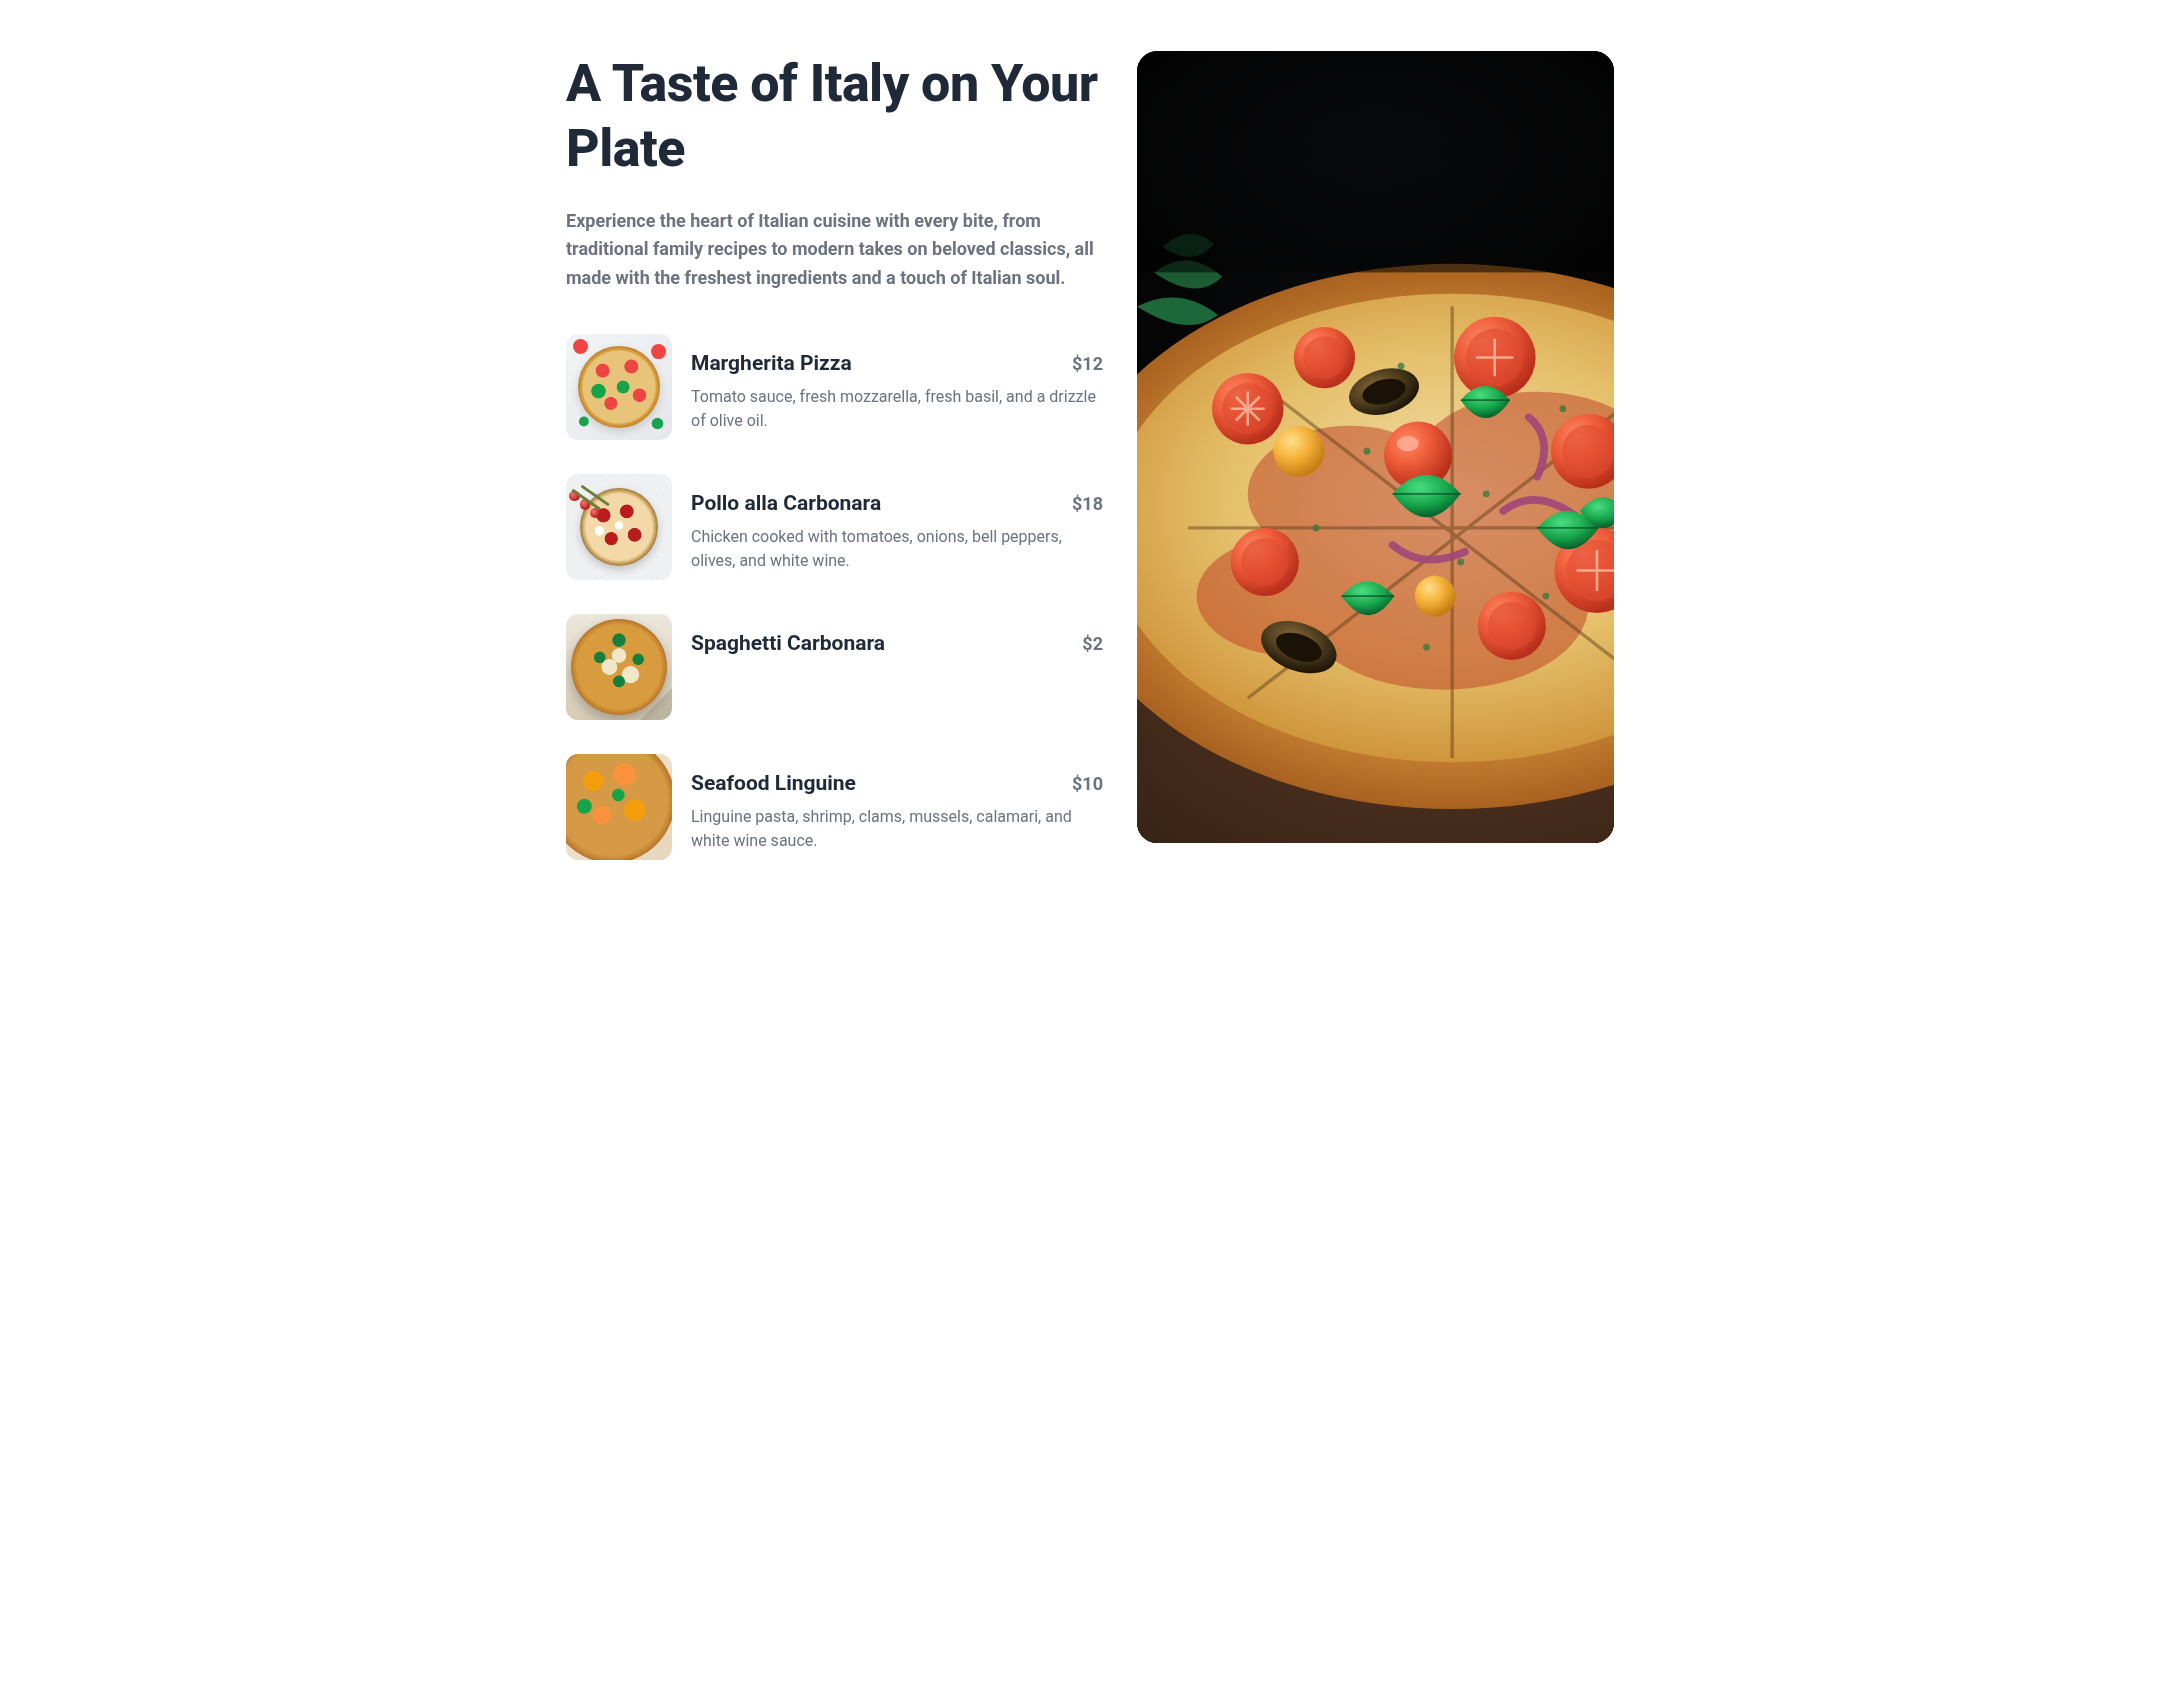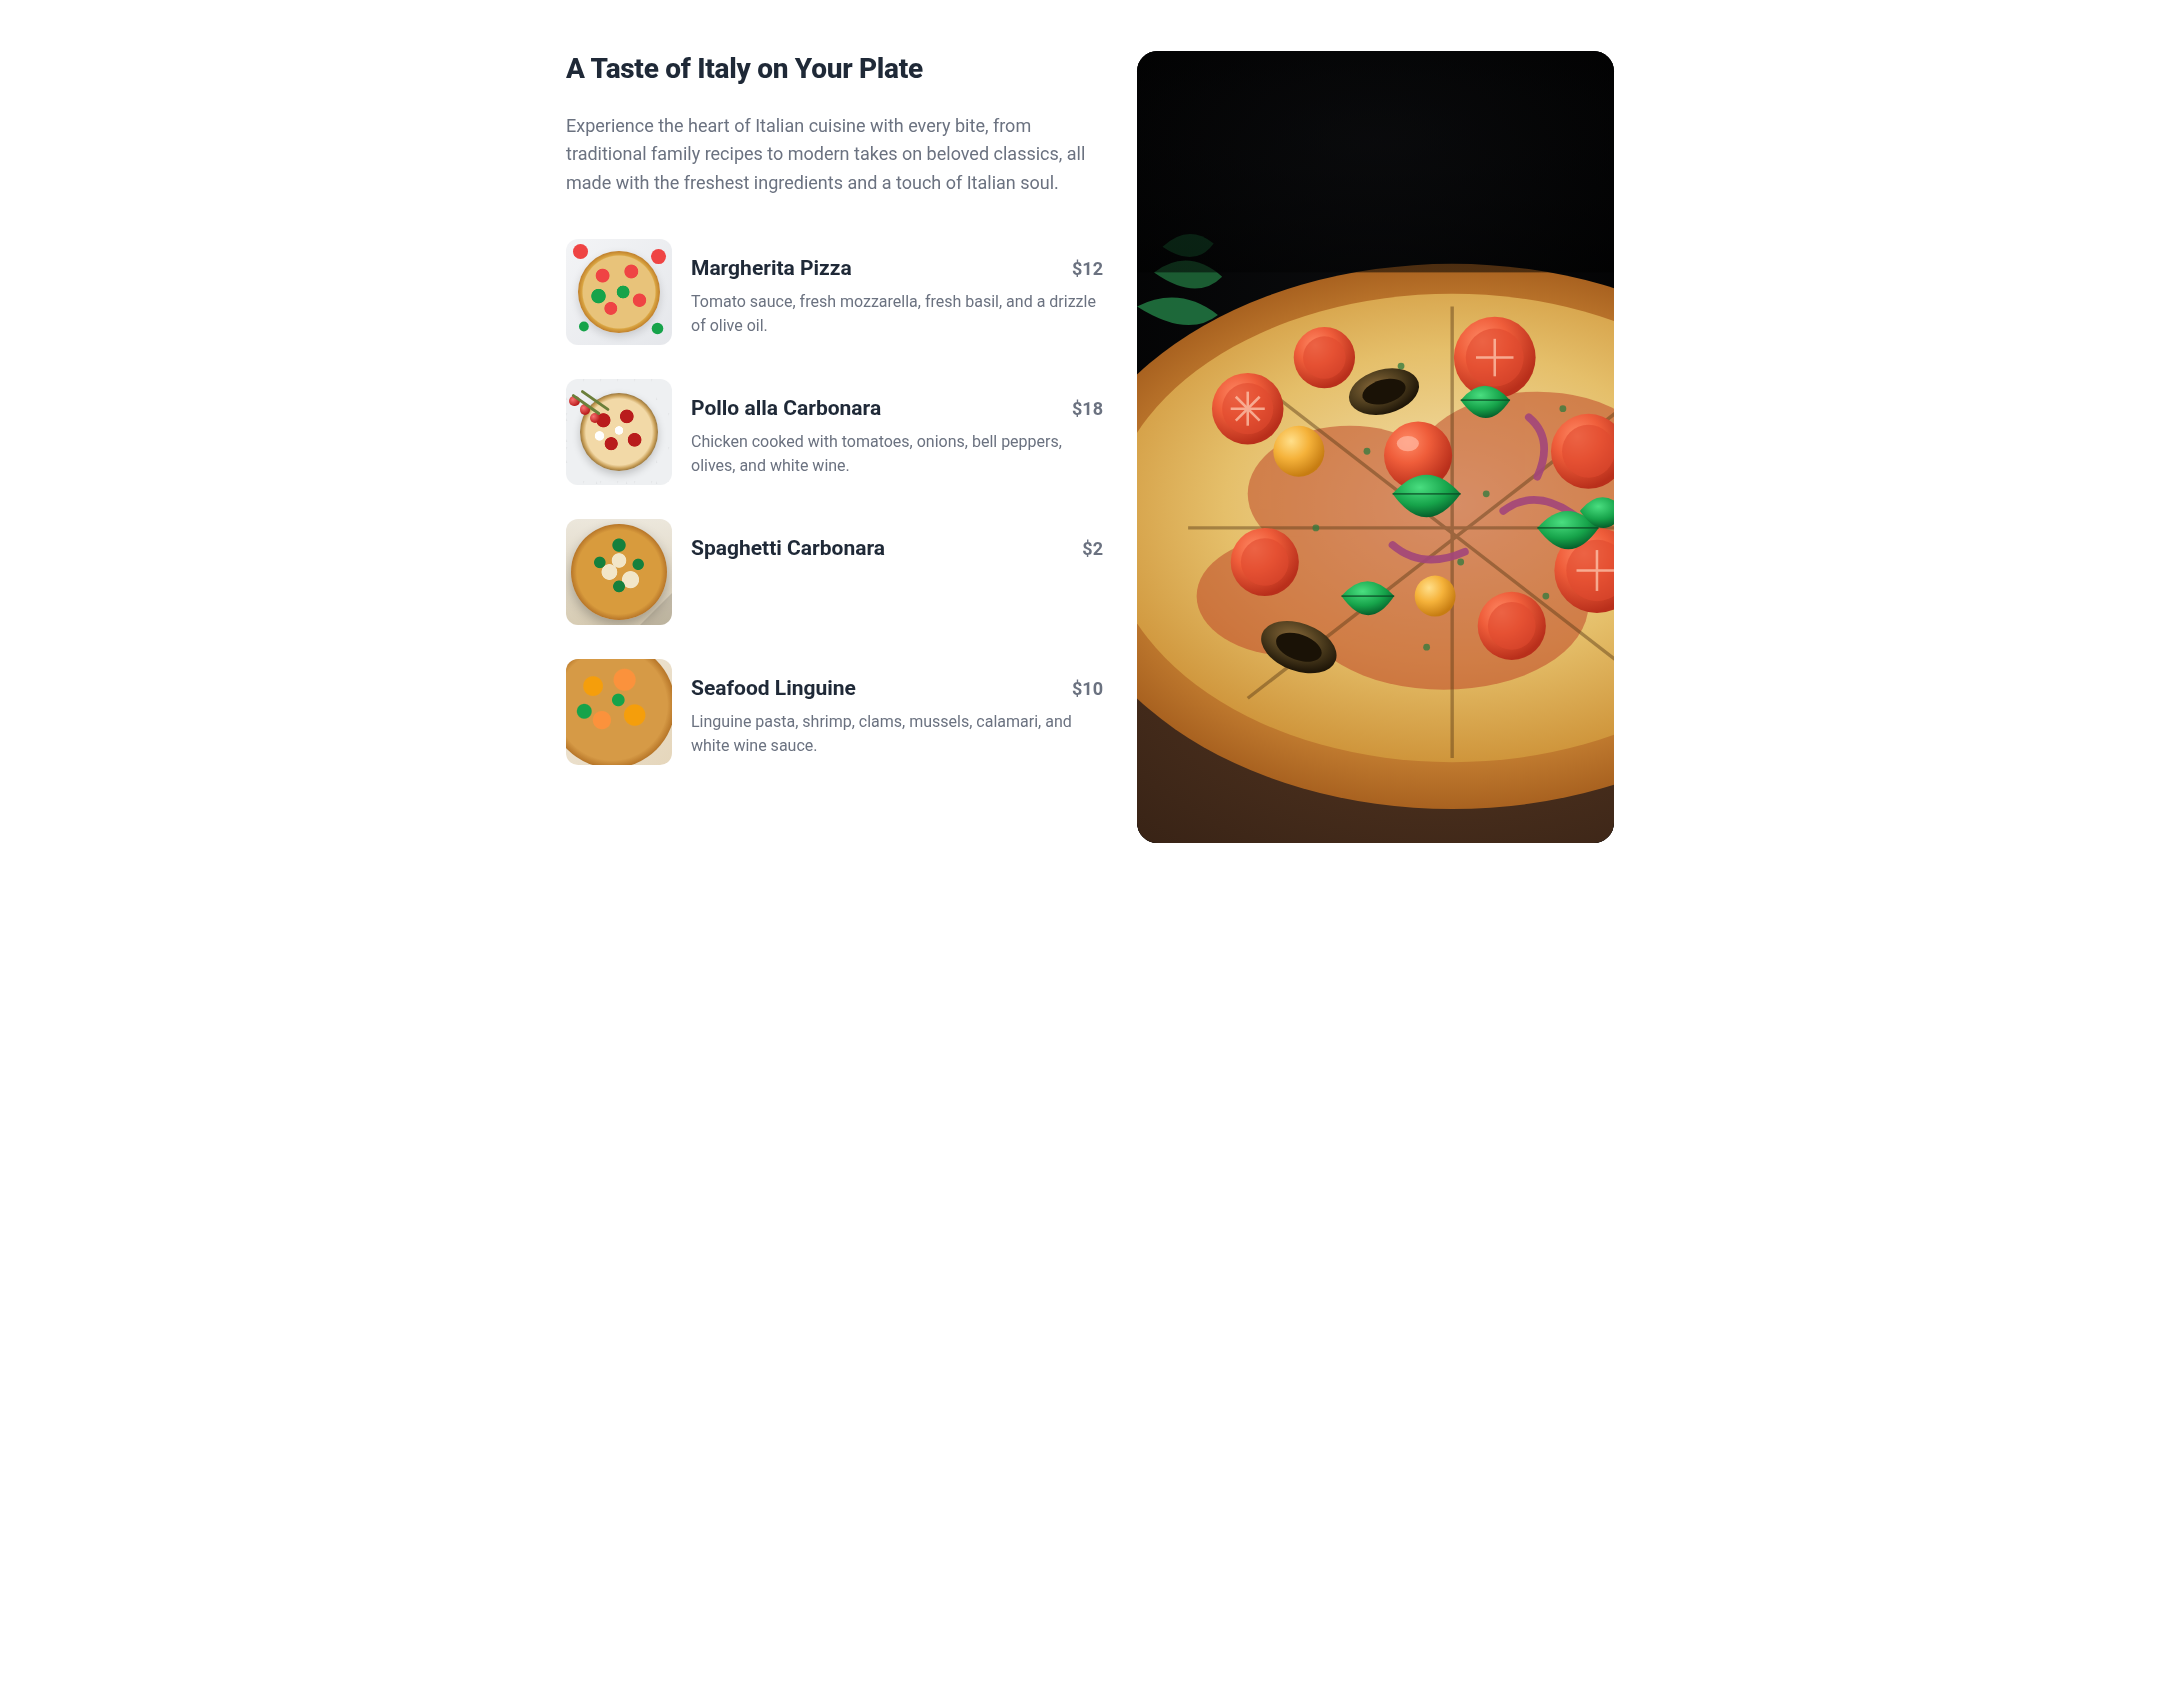--- a/index.html
+++ b/index.html
@@ -16,32 +16,33 @@
     margin: 0 auto;
   }
   .left-col {
     flex: 1;
     min-width: 0;
   }
   .right-col {
     flex: 0 0 477px;
   }
   .hero-title {
-    font-size: 28px;
+    font-size: 52px;
     font-weight: 800;
     line-height: 1.25;
     color: #1f2937;
     margin-bottom: 25.6px;
     letter-spacing: -0.01em;
   }
   .hero-subtitle {
     font-size: 18px;
     line-height: 1.6;
     color: #6b7280;
     margin-bottom: 41px;
+    font-weight: bold;
   }
   .menu-list {
     display: flex;
     flex-direction: column;
     gap: 34px;
   }
   .menu-item {
     display: flex;
     gap: 19px;
     align-items: flex-start;

